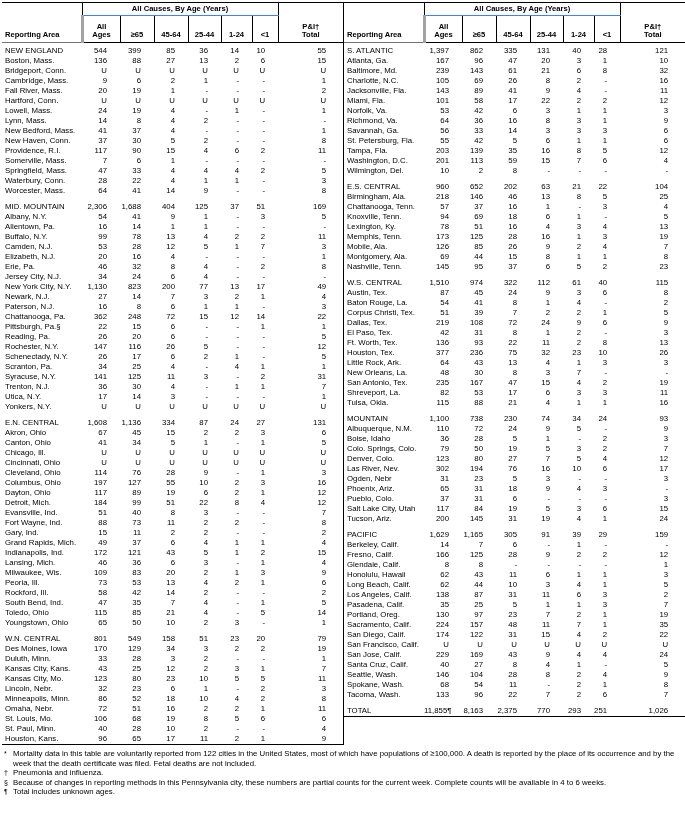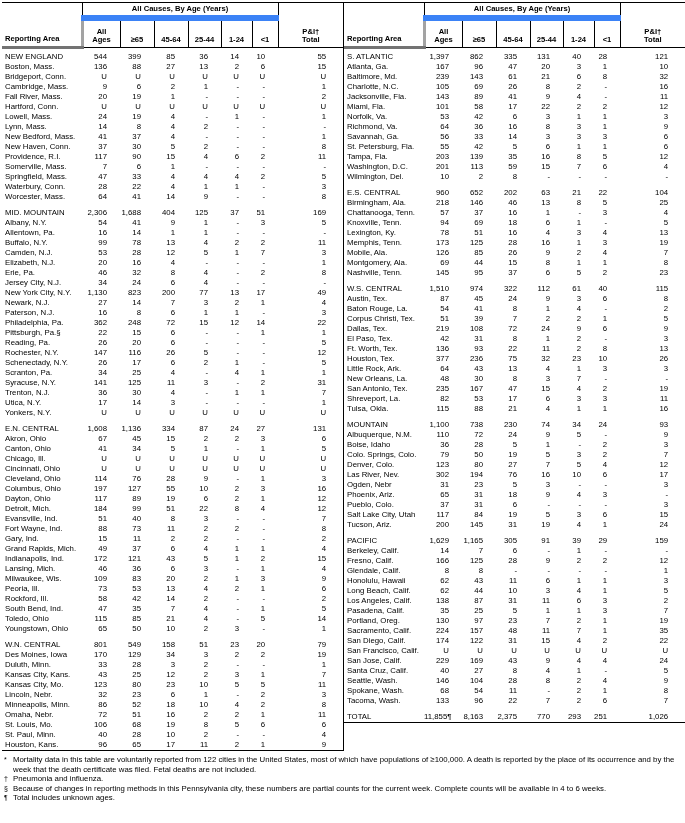--- a/index.html
+++ b/index.html
@@ -6,22 +6,22 @@
   body{width:685px;height:823px;font-family:"Liberation Sans",sans-serif;color:#000;position:relative;}
   .page{padding:2px 1px 0 2px;}
   .title{font-weight:bold;font-size:10px;line-height:13px;padding-left:1px;white-space:nowrap;}
   .tablewrap{display:flex;border-top:1px solid #000;align-items:stretch;width:683px;}
   .panel{width:341px;}
   .panel-left{border-right:1px solid #000;}
   .panel-right{border-right:1px solid #000;}
   table.datatable{border-collapse:collapse;table-layout:fixed;width:341px;border-bottom:1px solid #000;}
   .datatable th{font-weight:bold;font-size:7.6px;line-height:8.6px;padding:0;vertical-align:bottom;text-align:center;}
   .datatable thead tr.h1 th{height:12px;}
-  .datatable th.ra{text-align:left;padding:0 0 2px 3px;vertical-align:bottom;border-bottom:3px solid #737373;}
-  .datatable th.grp{border-left:1px solid #000;border-right:1px solid #000;border-bottom:6px solid #3b82f6;vertical-align:middle;}
+  .datatable th.ra{text-align:left;padding:0 0 2px 3px;vertical-align:bottom;border-bottom:1px solid #737373;}
+  .datatable th.grp{border-left:1px solid #000;border-right:1px solid #000;border-bottom:1px solid #3b82f6;vertical-align:middle;}
   .datatable tr.h2 th{border-bottom:1px solid #000;padding-bottom:2px;height:24px;}
   .datatable tr.h2 th + th{border-left:1px solid #000;}
   .datatable tr.h2 th:first-child{border-left:3px solid #a3a3a3;}
   .datatable th.pi{border-left:1px solid #000;border-bottom:1px solid #000;padding-bottom:2px;margin-left:36px;}
   .datatable td{font-size:7.8px;line-height:10px;height:10px;padding:0;white-space:nowrap;overflow:hidden;}
   .datatable td.ra{text-align:left;padding-left:3px;}
   .datatable td.num{text-align:right;padding-right:13px;}
   .datatable td.num:last-child{padding-right:17px;}
   .datatable tr.gap td{height:6px;line-height:6px;font-size:1px;}
   .datatable tbody tr.first td{padding-top:3px;}
@@ -322,21 +322,21 @@
               <td class="ra">Paterson, N.J.</td>
               <td class="num">16</td>
               <td class="num">8</td>
               <td class="num">6</td>
               <td class="num">1</td>
               <td class="num">1</td>
               <td class="num">-</td>
               <td class="num">3</td>
             </tr>
             <tr>
-              <td class="ra">Philadelphia, Pa.</td>
+              <td class="ra">Chattanooga, Pa.</td>
               <td class="num">362</td>
               <td class="num">248</td>
               <td class="num">72</td>
               <td class="num">15</td>
               <td class="num">12</td>
               <td class="num">14</td>
               <td class="num">22</td>
             </tr>
             <tr>
               <td class="ra">Pittsburgh, Pa.§</td>

